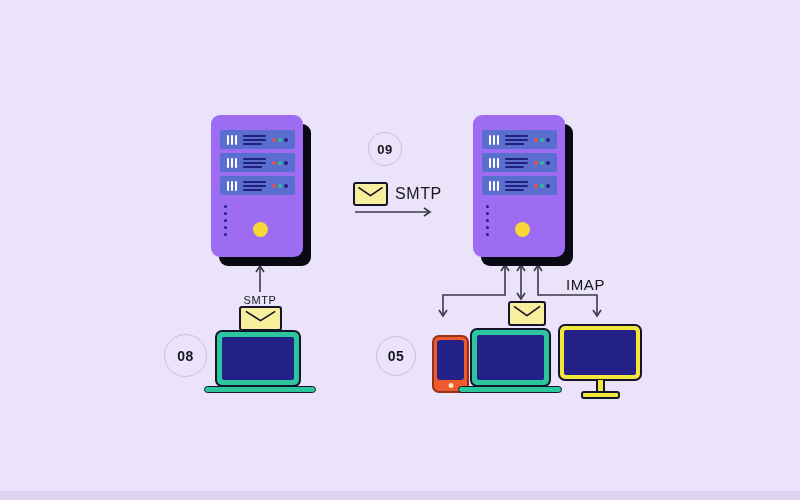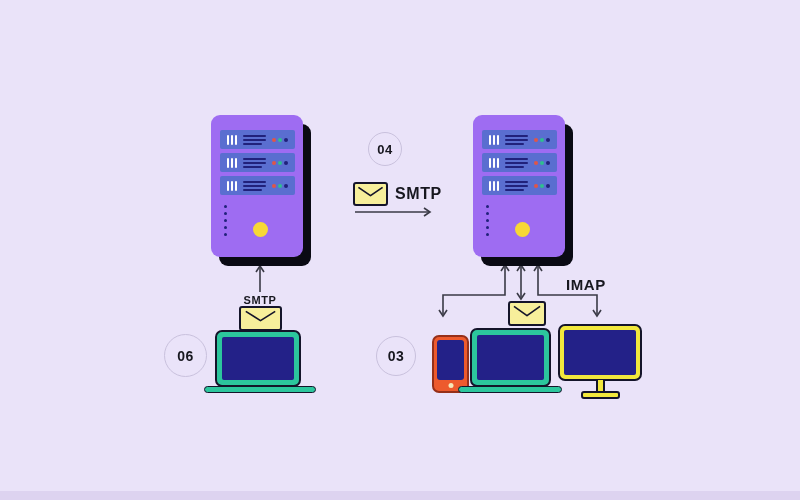--- a/index.html
+++ b/index.html
@@ -36,21 +36,21 @@
     border:2px solid var(--outline-dark,#14142a);border-radius:3px;box-sizing:border-box;}
   .envelope svg{position:absolute;left:0;top:0;width:100%;height:100%;display:block}
   .envelope polyline{fill:none;stroke:var(--outline-dark,#14142a);stroke-width:2;stroke-linejoin:round}
 
   
   .step{position:absolute;border:1.5px solid var(--step-border,#c9c1dd);border-radius:50%;
     display:flex;align-items:center;justify-content:center;font-weight:700;letter-spacing:.5px;
     color:var(--text-dark,#17171f);box-sizing:border-box;}
 
   
-  .proto{position:absolute;font-weight:700;letter-spacing:.6px;color:var(--text-dark,#17171f)}
+  .proto{position:absolute;font-weight:400;letter-spacing:.6px;color:var(--text-dark,#17171f)}
 
   
   .laptop-screen{position:absolute;background:var(--laptop-teal,#2cc69d);
     border:2.5px solid var(--outline-dark,#14142a);border-radius:7px;padding:5px;box-sizing:border-box}
   .laptop-screen .scr{width:100%;height:100%;background:var(--device-screen,#232188);border-radius:2px}
   .laptop-base{position:absolute;background:var(--laptop-teal,#2cc69d);
     border:1.5px solid var(--outline-dark,#14142a);border-radius:4px;box-sizing:border-box}
 
   .phone{position:absolute;left:432px;top:335px;width:37px;height:58px;
     background:var(--phone-orange,#ed5a2d);border:2px solid var(--phone-border,#96301a);
@@ -220,27 +220,27 @@
         <i></i>
         <i></i>
         <i></i>
         <i></i>
         <i></i>
       </div>
     <div class="power"></div>
   </div>
 
   <div class="step" style="left:164px;top:334px;width:43px;height:43px;font-size:14px">
-    <span>06</span>
+    <span>08</span>
   </div>
   <div class="step" style="left:368px;top:132px;width:34px;height:34px;font-size:13px">
-    <span>04</span>
+    <span>09</span>
   </div>
   <div class="step" style="left:376px;top:336px;width:40px;height:40px;font-size:14px">
-    <span>03</span>
+    <span>05</span>
   </div>
 
   <div class="envelope" style="left:353px;top:182px;width:35px;height:24px">
     <svg viewBox="0 0 35 24">
       <polyline points="3,4 17.5,14 32,4"></polyline>
     </svg>
   </div>
   <div class="proto" style="left:395px;top:185px;font-size:16px">SMTP</div>
 
   <div class="proto" style="left:236px;top:294px;width:48px;text-align:center;font-size:11px">SMTP</div>

